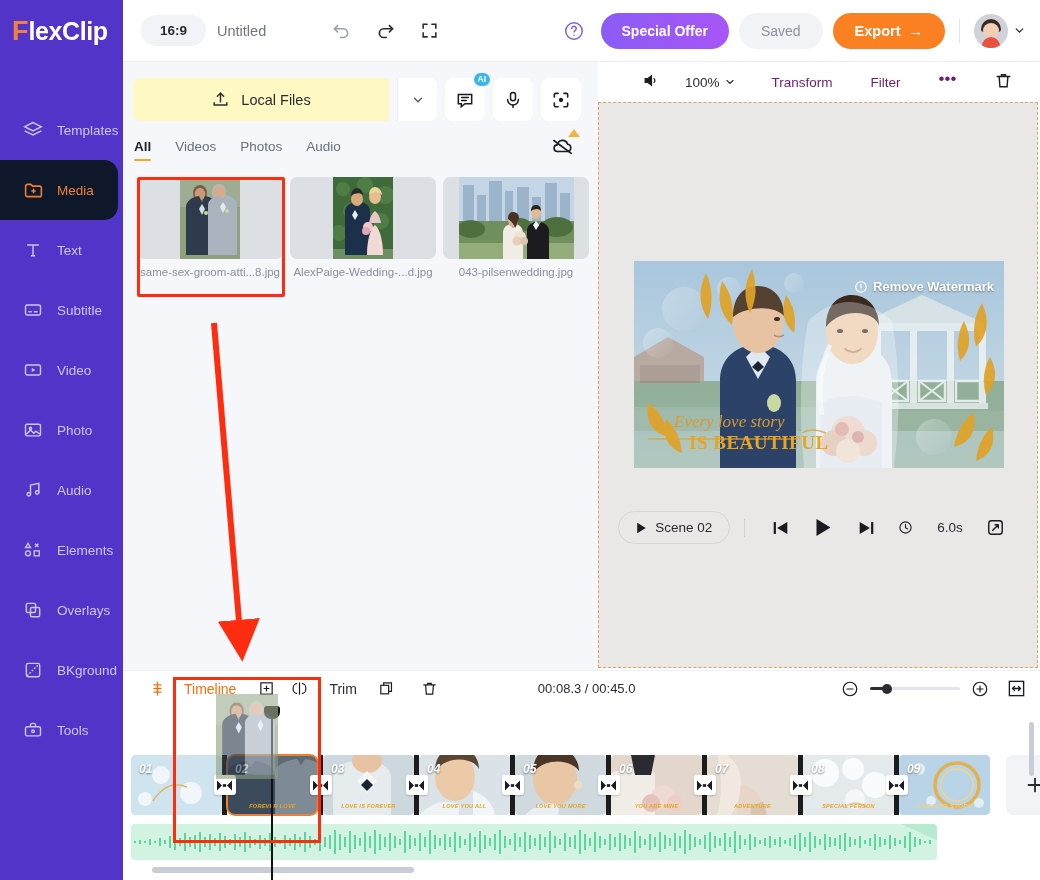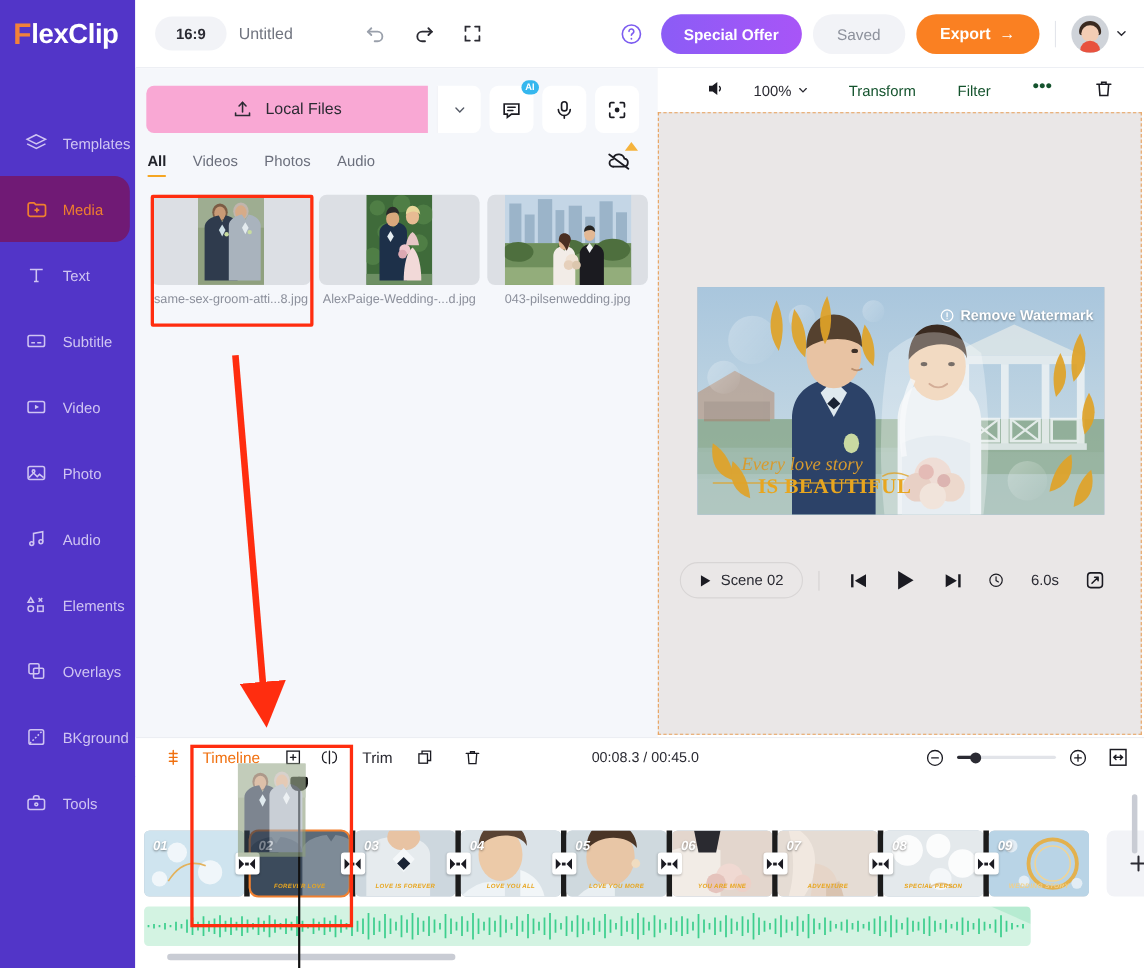--- a/index.html
+++ b/index.html
@@ -28,34 +28,34 @@
   .logo-txt { font-size: 25px; font-weight: bold; color: #ffffff; letter-spacing: -0.4px; }
   .rail-items { margin-top: 38px; width: 100%; }
   .rail-item {
     position: relative; height: 60px; width: 100%;
     display: flex; align-items: center; gap: 13px; padding-left: 22px;
     color: #cfc4f2; font-size: 13.5px; cursor: pointer;
   }
   .rail-item .ico { width: 22px; height: 22px; display:flex; align-items:center; justify-content:center; }
   .rail-item svg { display: block; }
   .rail-item.active {
-    background: #701a75; color: #ef7f2e;
+    background: #0f172a; color: #ef7f2e;
     border-top-right-radius: 14px; border-bottom-right-radius: 14px;
     width: 118px;
   }
   .rail-item.active .lbl { color: #ef7f2e; font-weight: 500; }
 
   
   .media-panel {
     position: absolute; left: 123px; top: 62px; width: 475px; height: 608px;
     background: #f5f7fb;
   }
   .upload-row { display: flex; align-items: center; gap: 8px; padding: 16px 17px 0 10px; }
   .upload-btn {
-    flex: 1; height: 43px; background: #f9a8d4; border-radius: 7px 0 0 7px;
+    flex: 1; height: 43px; background: #fef9c3; border-radius: 7px 0 0 7px;
     display: flex; align-items: center; justify-content: center; gap: 11px;
     font-size: 14.5px; color: #2b2b33; cursor: pointer;
   }
   .upload-caret {
     width: 40px; height: 43px; background: #fff; border-radius: 0 7px 7px 0;
     display: flex; align-items: center; justify-content: center; cursor: pointer;
     border-left: 1px solid #eef0f5;
   }
   .sq-btn {
     width: 40px; height: 43px; background: #fff; border-radius: 8px;
@@ -146,21 +146,21 @@
   }
   .av-hair { position:absolute; left:7px; top:5px; width:20px; height:13px; background:#3a2a20; border-radius: 10px 10px 3px 3px;}
   .av-face { position:absolute; left:9px; top:9px; width:16px; height:15px; background:#f3cdb4; border-radius:50%; }
   .av-body { position:absolute; left:8px; bottom:0px; width:18px; height:11px; background:#e8523f; border-radius: 9px 9px 0 0; }
 
   
   .preview-toolbar {
     position: absolute; left: 598px; top: 62px; width: 442px; height: 40px;
     background: #fff; display:flex; align-items:center; gap: 0; padding: 0 14px;
   }
-  .pt-item { font-size: 13.5px; color: #14532d; padding: 0 13px; cursor: pointer; margin-left: 12px; }
+  .pt-item { font-size: 13.5px; color: #701a75; padding: 0 13px; cursor: pointer; margin-left: 12px; }
   .pt-div { width: 1px; height: 18px; background: #e3e5eb; }
   .zoom-sel { font-size: 13.5px; color:#2b2b33; display:flex; align-items:center; gap:4px; padding: 0 11px; cursor:pointer;}
 
   .canvas-area {
     position: absolute; left: 598px; top: 102px; width: 440px; height: 566px;
     background: #eae7e7; border: 1px dashed #e8a05a;
   }
   .video-frame {
     position: absolute; left: 35px; top: 158px; width: 370px; height: 207px;
     overflow: hidden; background: #9fb6c8;

